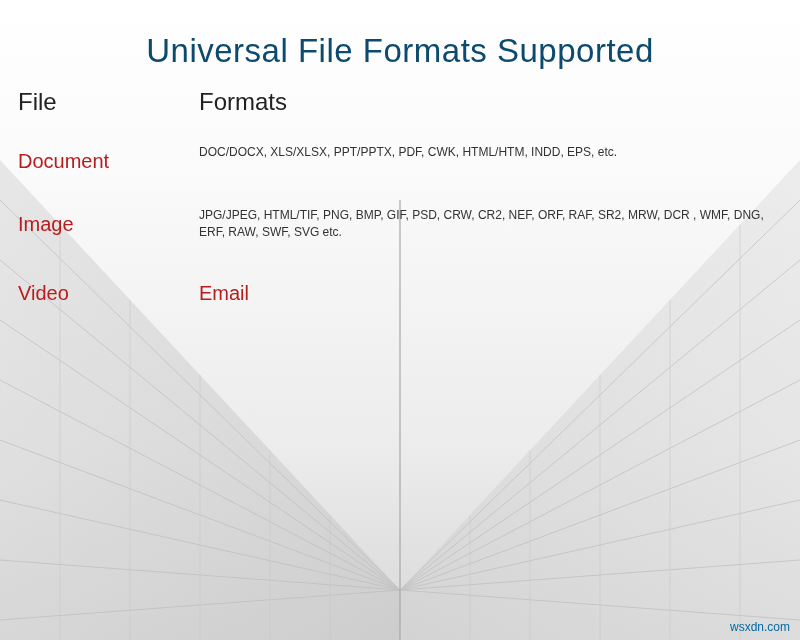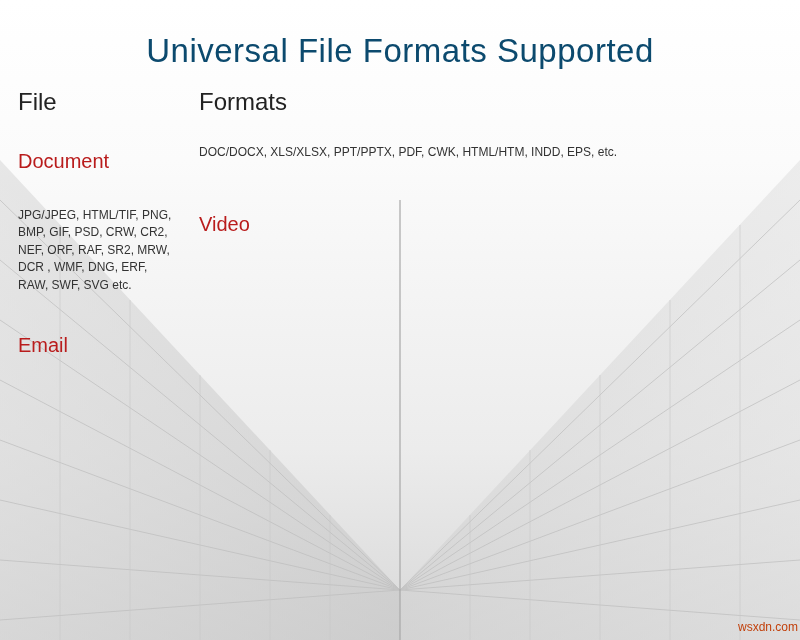--- a/index.html
+++ b/index.html
@@ -57,23 +57,23 @@
     .fmt {
       font-size: 12px;
       color: #333;
       line-height: 1.45;
       padding-bottom: 34px;
       padding-right: 10px;
     }
     .watermark {
       position: absolute;
       bottom: 6px;
-      right: 2px;
+      right: 10px;
       font-size: 12px;
-      color: #c2410c;
+      color: #0369a1;
       z-index: 2;
     }
   </style>
 </head>
 <body>
 
 <svg class="bg" viewBox="0 0 800 640" preserveAspectRatio="none">
   <defs>
     <linearGradient id="fade" x1="0" y1="0" x2="0" y2="1">
       <stop offset="0%" stop-color="#ffffff"></stop>
@@ -140,20 +140,21 @@
 <div class="content">
   <h1 class="title">Universal File Formats Supported</h1>
 
   <div class="table">
     <div class="th">File</div>
     <div class="th">Formats</div>
 
     <div class="cat">Document</div>
     <div class="fmt">DOC/DOCX, XLS/XLSX, PPT/PPTX, PDF, CWK, HTML/HTM, INDD, EPS, etc.</div>
 
+    <div class="cat">Image</div>
     <div class="fmt">JPG/JPEG, HTML/TIF, PNG, BMP, GIF, PSD, CRW, CR2, NEF, ORF, RAF, SR2, MRW, DCR , WMF, DNG, ERF, RAW, SWF, SVG etc.</div>
 
     <div class="cat">Video</div>
 
 
     <div class="cat">Email</div>
   </div>
 </div>
 
 <div class="watermark">wsxdn.com</div>

